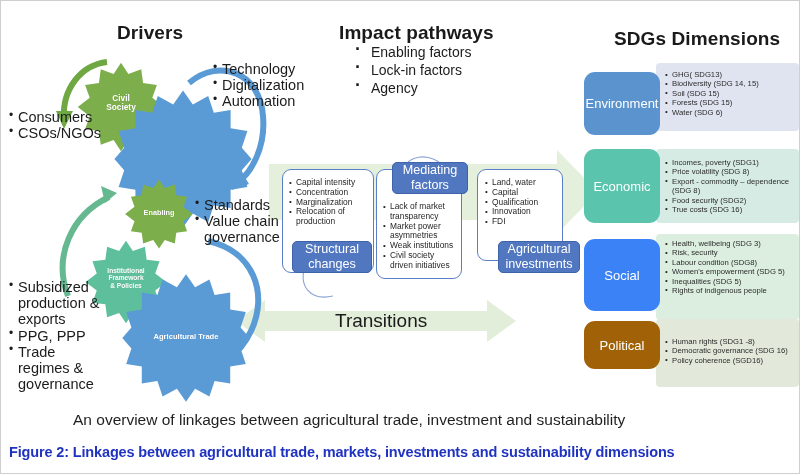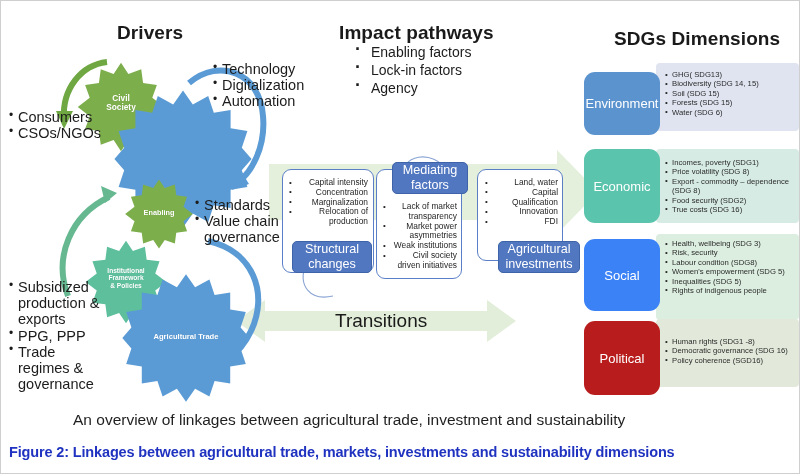--- a/index.html
+++ b/index.html
@@ -69,21 +69,21 @@
 
   
   .wbox{
     position:absolute;
     background:#ffffff;
     border:1.3px solid #5B7FC7;
     border-radius:9px;
     box-sizing:border-box;
   }
   .wbox ul{
-    margin:0;padding:0;list-style:none;text-align:right;
+    margin:0;padding:0;list-style:none;
   }
   .wbox ul li{
     position:relative;
     padding-left:7px;
     font-size:8.4px;
     line-height:1.17;
     color:#262626;
   }
   .wbox ul li:before{
     content:"\2022";
@@ -341,21 +341,21 @@
     <span>Social</span>
   </div>
 
   <div class="sdg-body" style="left:655px;top:318px;width:143px;height:68px;background:#E2E9DA;">
     <ul style="margin:18px 4px 0 9px;">
       <li>Human rights (SDG1  -8)</li>
       <li>Democratic governance (SDG 16)</li>
       <li>Policy coherence (SGD16)</li>
     </ul>
   </div>
-  <div class="sdg-tab" style="left:583px;top:320px;width:76px;height:74px;background:#b91c1c;">
+  <div class="sdg-tab" style="left:583px;top:320px;width:76px;height:48px;background:#a16207;">
     <span>Political</span>
   </div>
 
   <div class="cap1" style="left:72px;top:410px;">An overview of linkages between agricultural trade, investment and sustainability</div>
 
   <div class="cap2" style="left:8px;top:443px;">Figure 2: Linkages between agricultural trade, markets, investments and sustainability dimensions</div>
 
 </div>
 
 </body></html>

